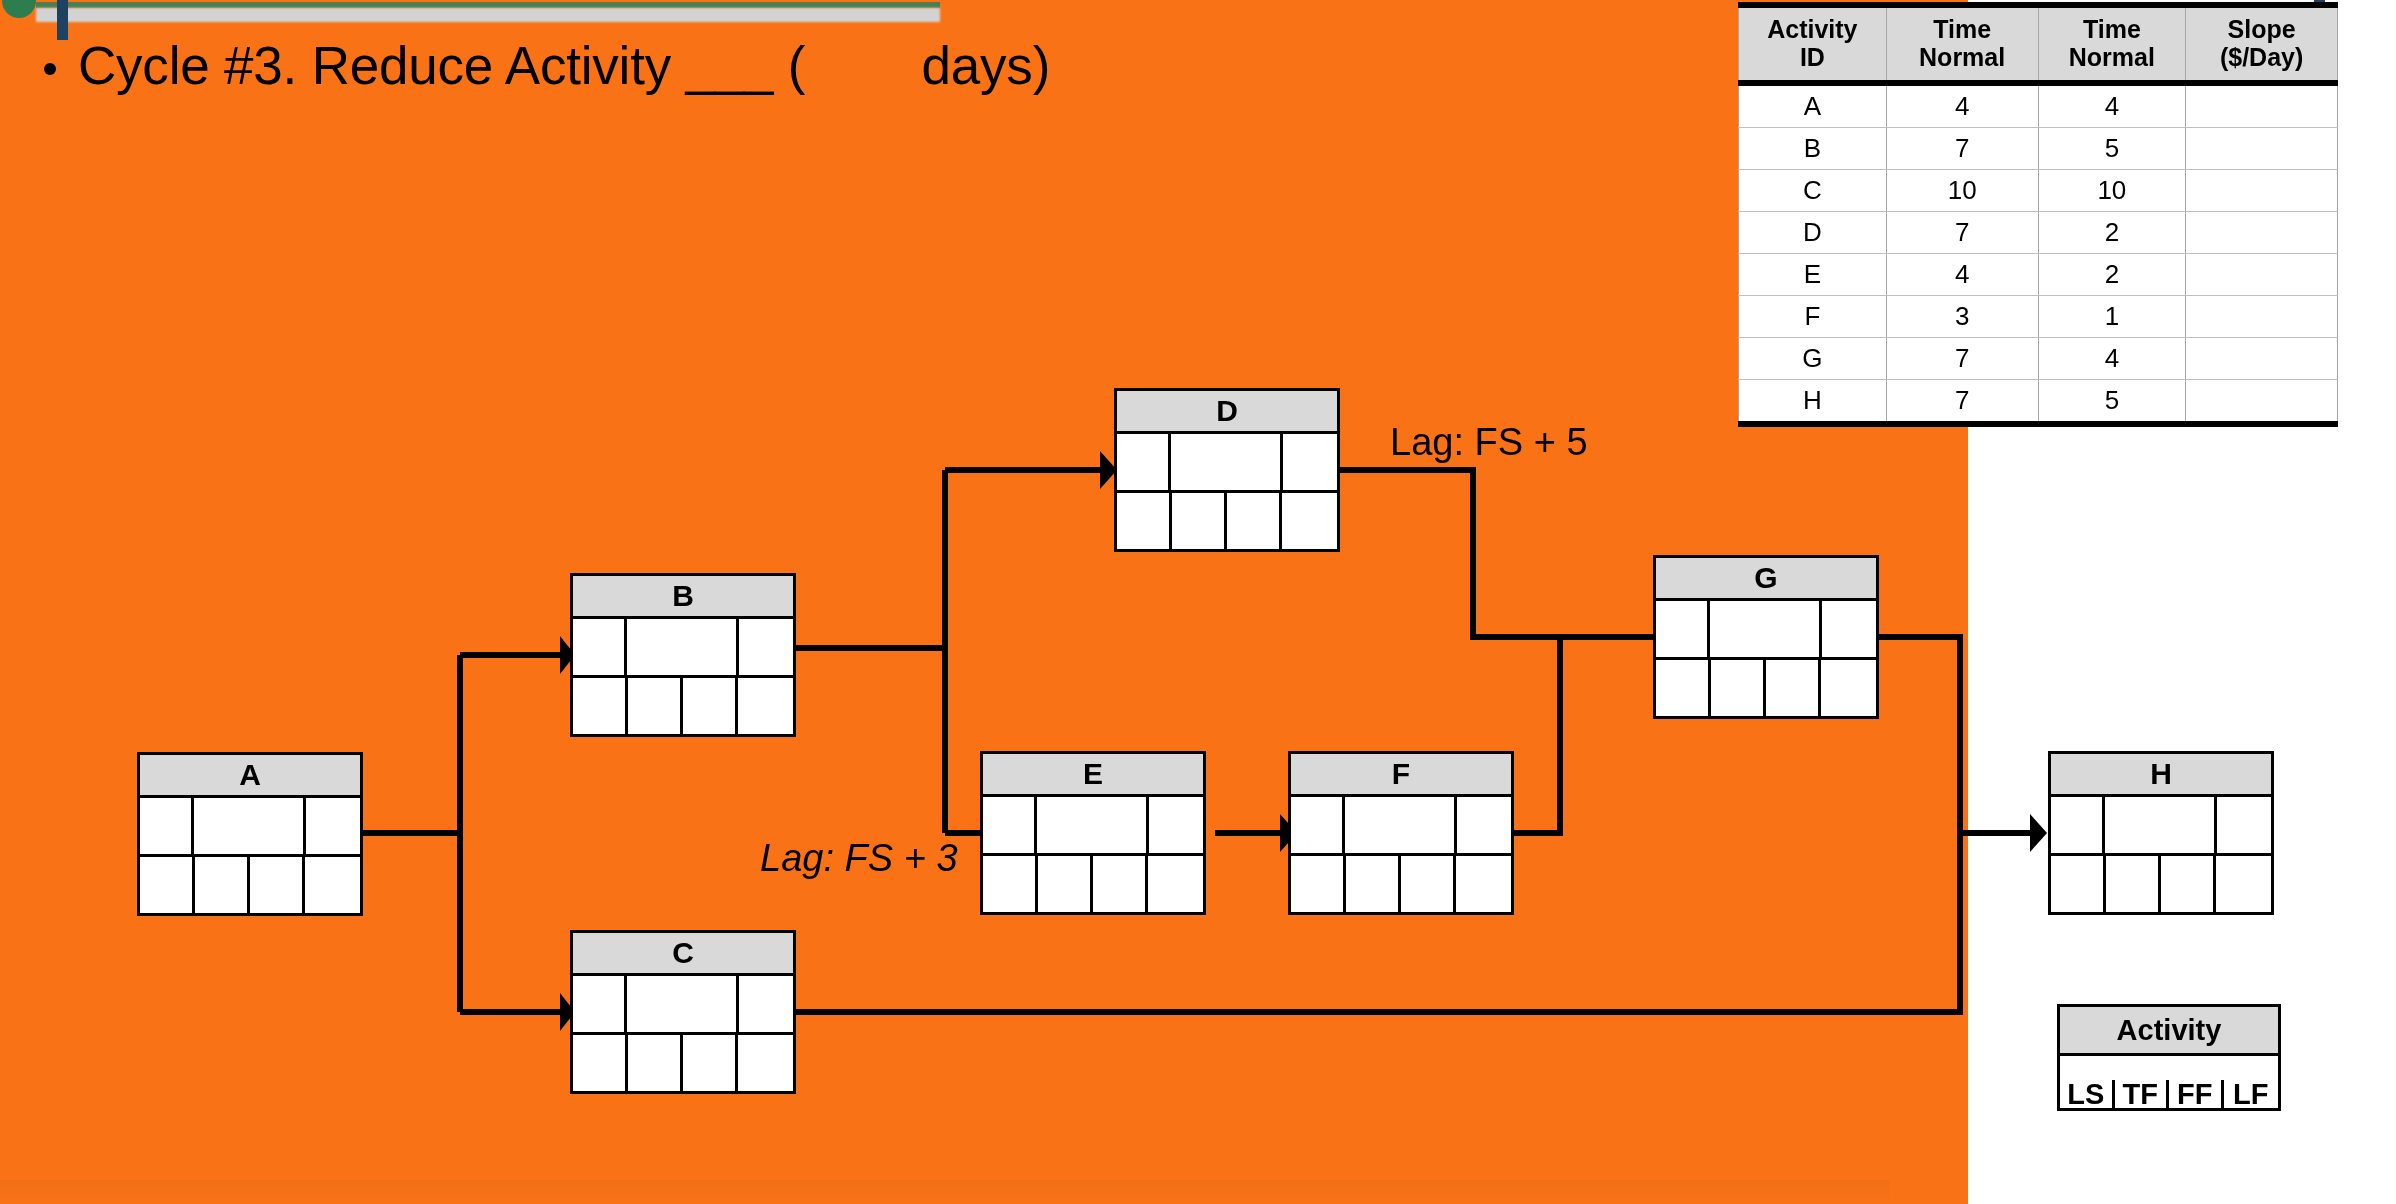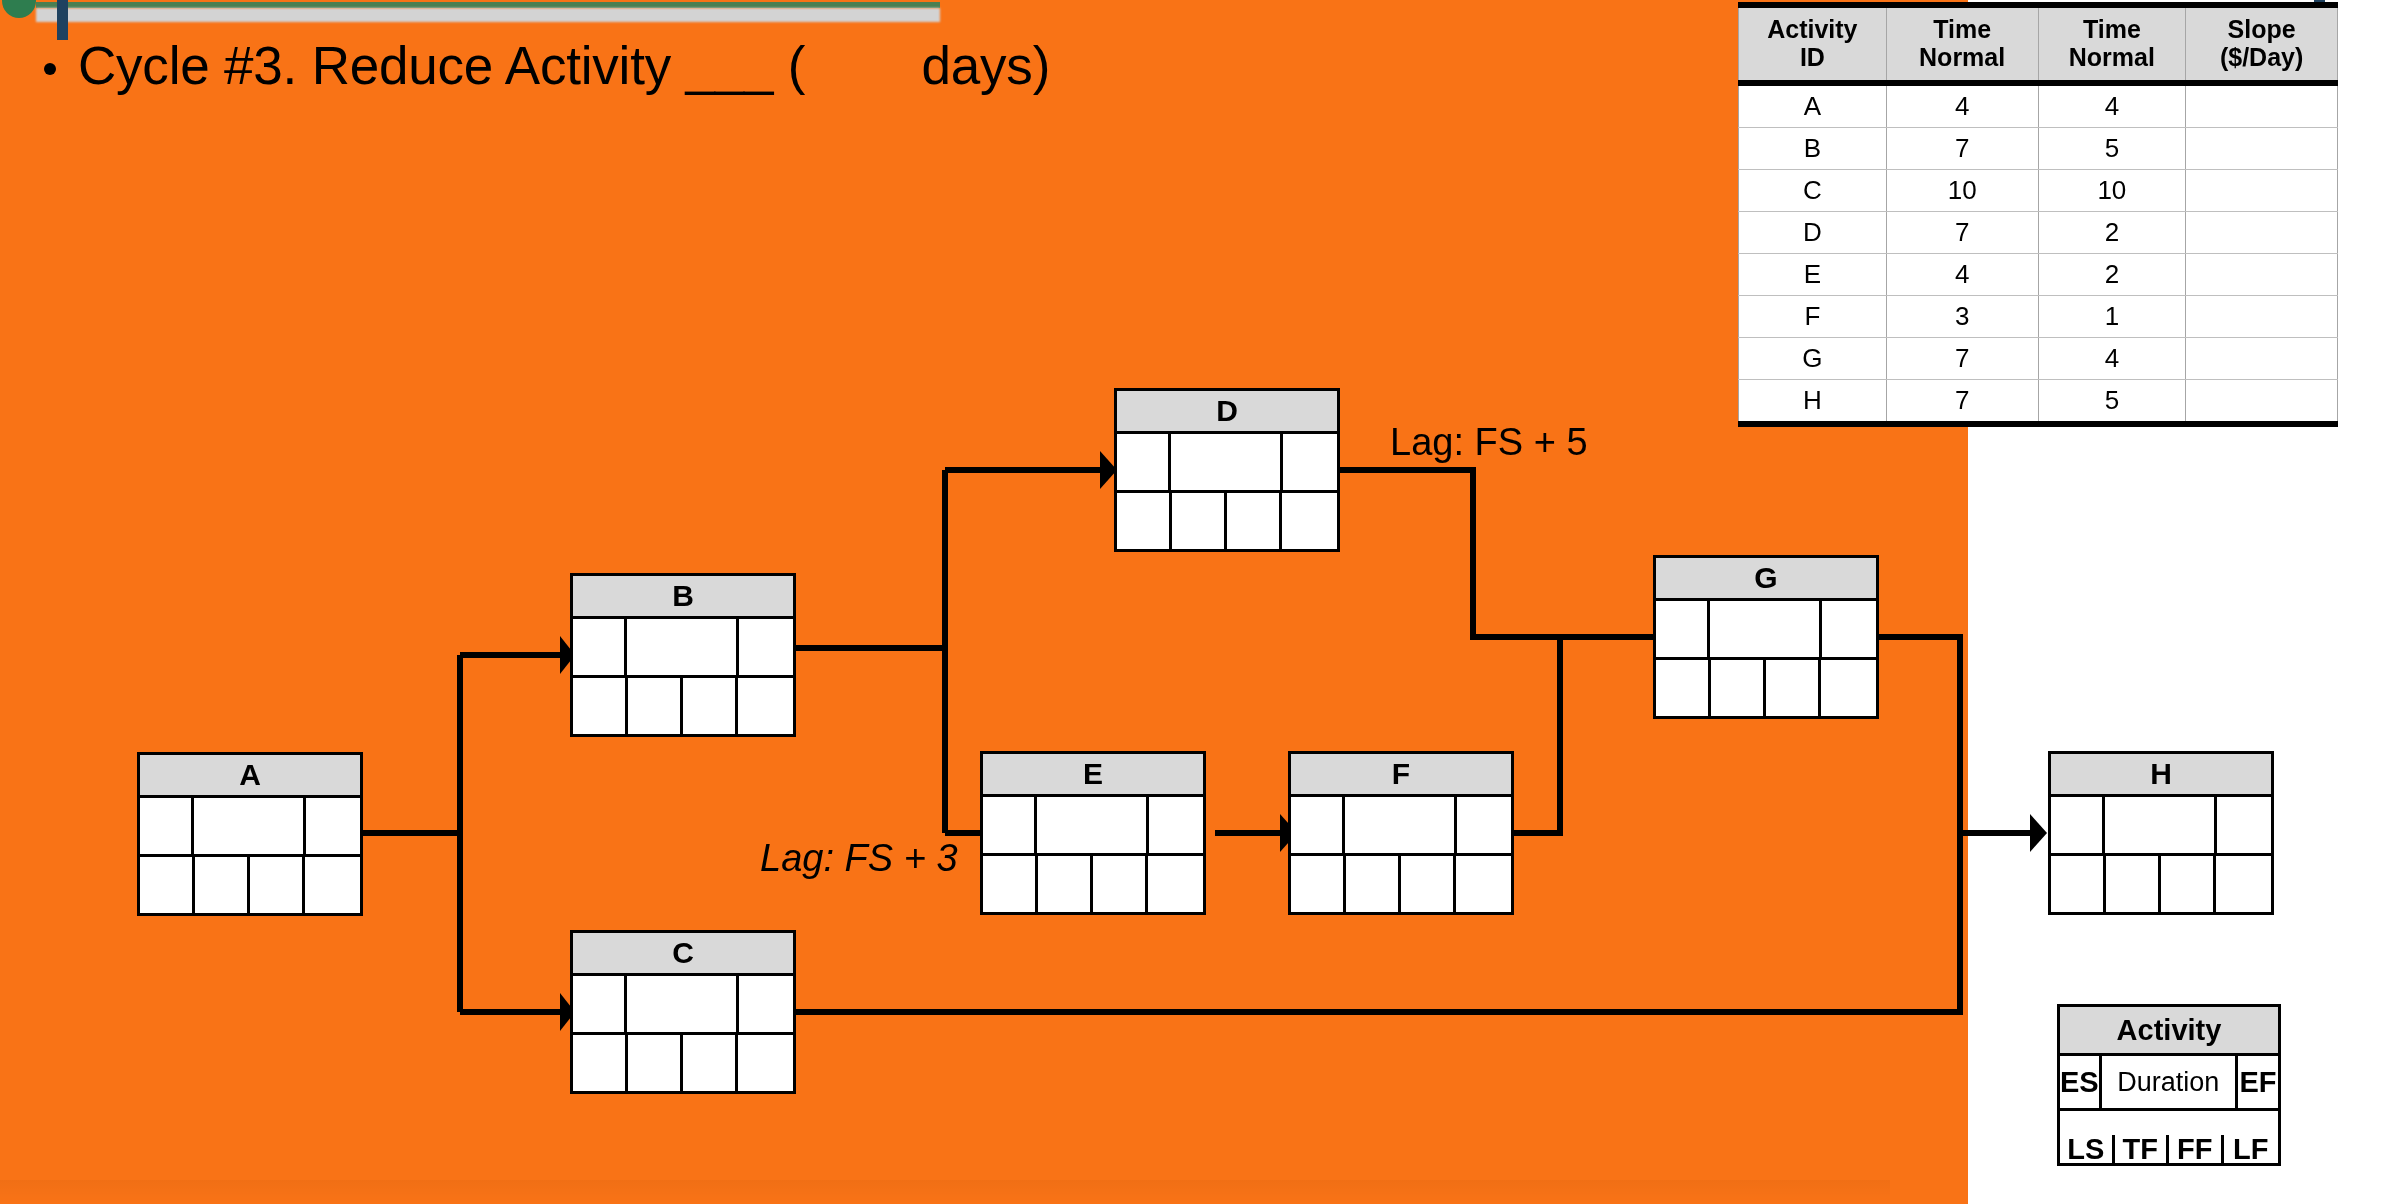--- a/index.html
+++ b/index.html
@@ -468,25 +468,20 @@
       <div class="node-cell cell-q"></div>
       <div class="node-cell cell-q"></div>
     </div>
   </div>
 
   <div class="lag-label" style="left:1390px; top:421px;">Lag: FS + 5</div>
   <div class="lag-label" style="left:760px; top:837px;font-style:italic;">Lag: FS + 3</div>
 
   <div id="legend">
     <div class="legend-head">Activity</div>
-    <div class="legend-row lr-top">
-      <div class="legend-cell lc-es">ES</div>
-      <div class="legend-cell lc-dur">Duration</div>
-      <div class="legend-cell lc-ef">EF</div>
-    </div>
     <div class="legend-row">
       <div class="legend-cell lc-q">LS</div>
       <div class="legend-cell lc-q">TF</div>
       <div class="legend-cell lc-q">FF</div>
       <div class="legend-cell lc-q">LF</div>
     </div>
   </div>
 
 </div>
 

